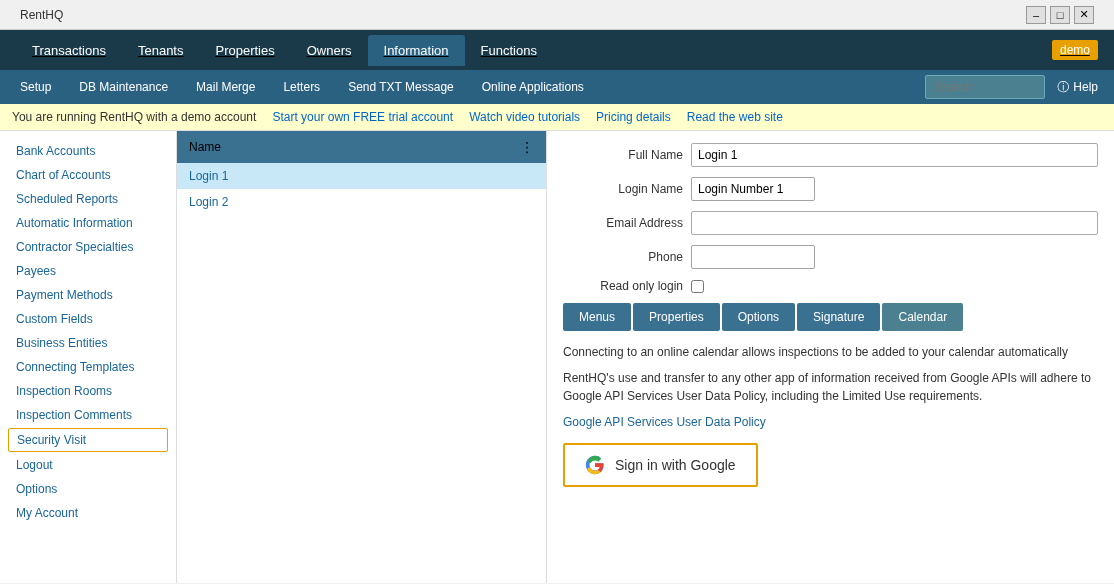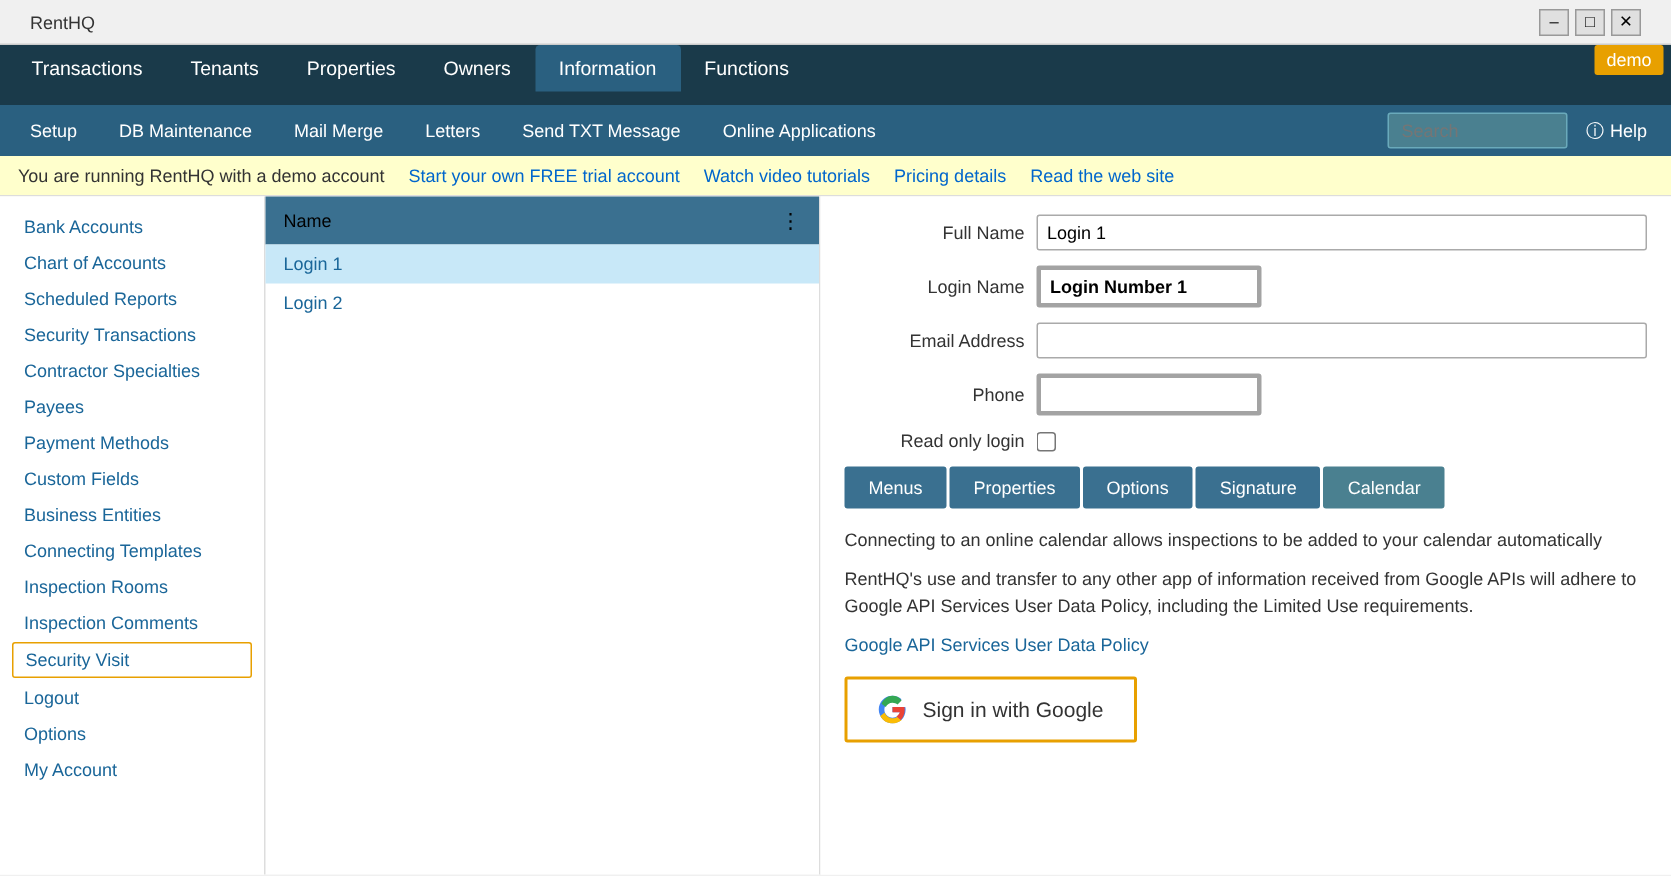--- a/index.html
+++ b/index.html
@@ -23,23 +23,24 @@
       border: 1px solid #999;
       cursor: pointer;
       display: flex; align-items: center; justify-content: center;
       font-size: 11px;
     }
 
     
     .main-nav {
       background: #1a3a4a;
       display: flex;
-      align-items: flex-start;
-      padding: 0 5px;
+      align-items: center;
+      padding: 0 16px;
       height: 40px;
+      text-decoration: underline;
     }
     .main-nav-tab {
       color: #fff;
       padding: 8px 16px;
       cursor: pointer;
       font-size: 13px;
       border-radius: 3px 3px 0 0;
       white-space: nowrap;
     }
     .main-nav-tab.active { background: #2a6080; }
@@ -175,26 +176,25 @@
       flex-shrink: 0;
     }
     .form-input {
       flex: 1;
       border: 1px solid #aaa;
       padding: 4px 6px;
       font-size: 12px;
       border-radius: 2px;
     }
     .form-input-short {
-      width: 150px;
-      border: 3px solid #a3a3a3;
+      width: 124px;
+      border: 1px solid #a3a3a3;
       padding: 4px 6px;
       font-size: 12px;
       border-radius: 2px;
-      font-weight: bold;
     }
     .checkbox-area {
       display: flex;
       align-items: center;
       margin-bottom: 10px;
       gap: 8px;
     }
     .checkbox-label {
       width: 120px;
       font-size: 12px;
@@ -292,21 +292,21 @@
   <a href="#">Pricing details</a>
   <a href="#">Read the web site</a>
 </div>
 
 <div class="content-area">
 
   <div class="sidebar">
     <div class="sidebar-item">Bank Accounts</div>
     <div class="sidebar-item">Chart of Accounts</div>
     <div class="sidebar-item">Scheduled Reports</div>
-    <div class="sidebar-item">Security Transactions</div>
+    <div class="sidebar-item">Automatic Information</div>
     <div class="sidebar-item">Contractor Specialties</div>
     <div class="sidebar-item">Payees</div>
     <div class="sidebar-item">Payment Methods</div>
     <div class="sidebar-item">Custom Fields</div>
     <div class="sidebar-item">Business Entities</div>
     <div class="sidebar-item">Connecting Templates</div>
     <div class="sidebar-item">Inspection Rooms</div>
     <div class="sidebar-item">Inspection Comments</div>
     <div class="sidebar-item active">Security Visit</div>
     <div class="sidebar-item">Logout</div>

